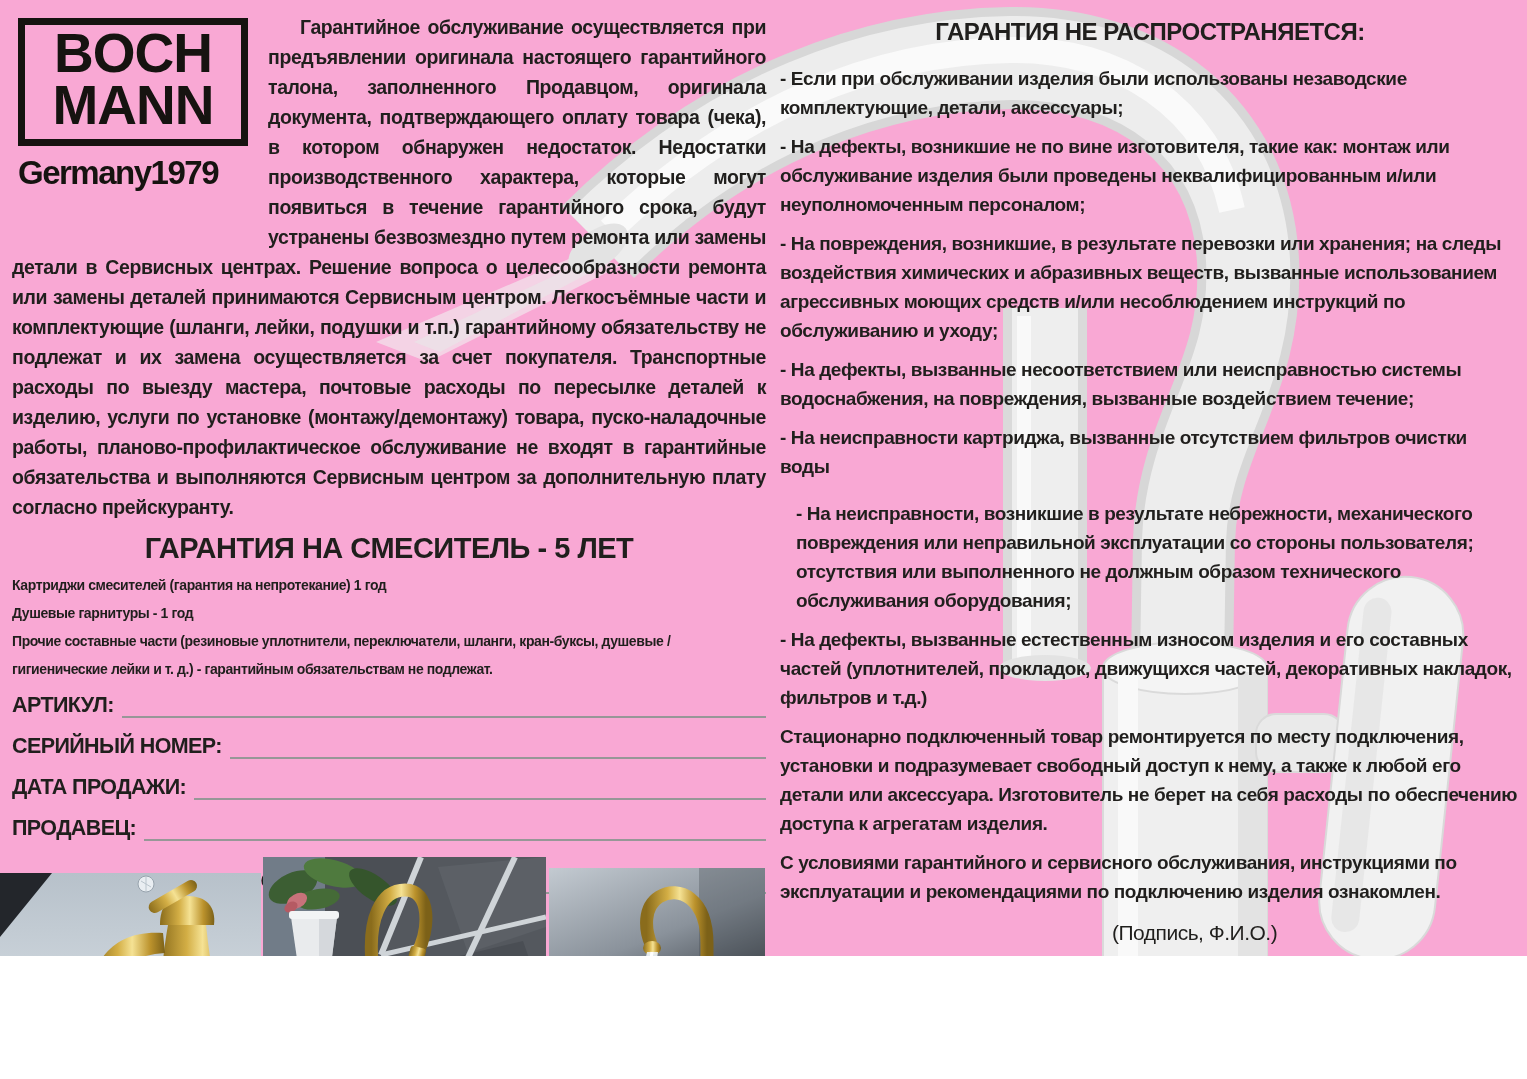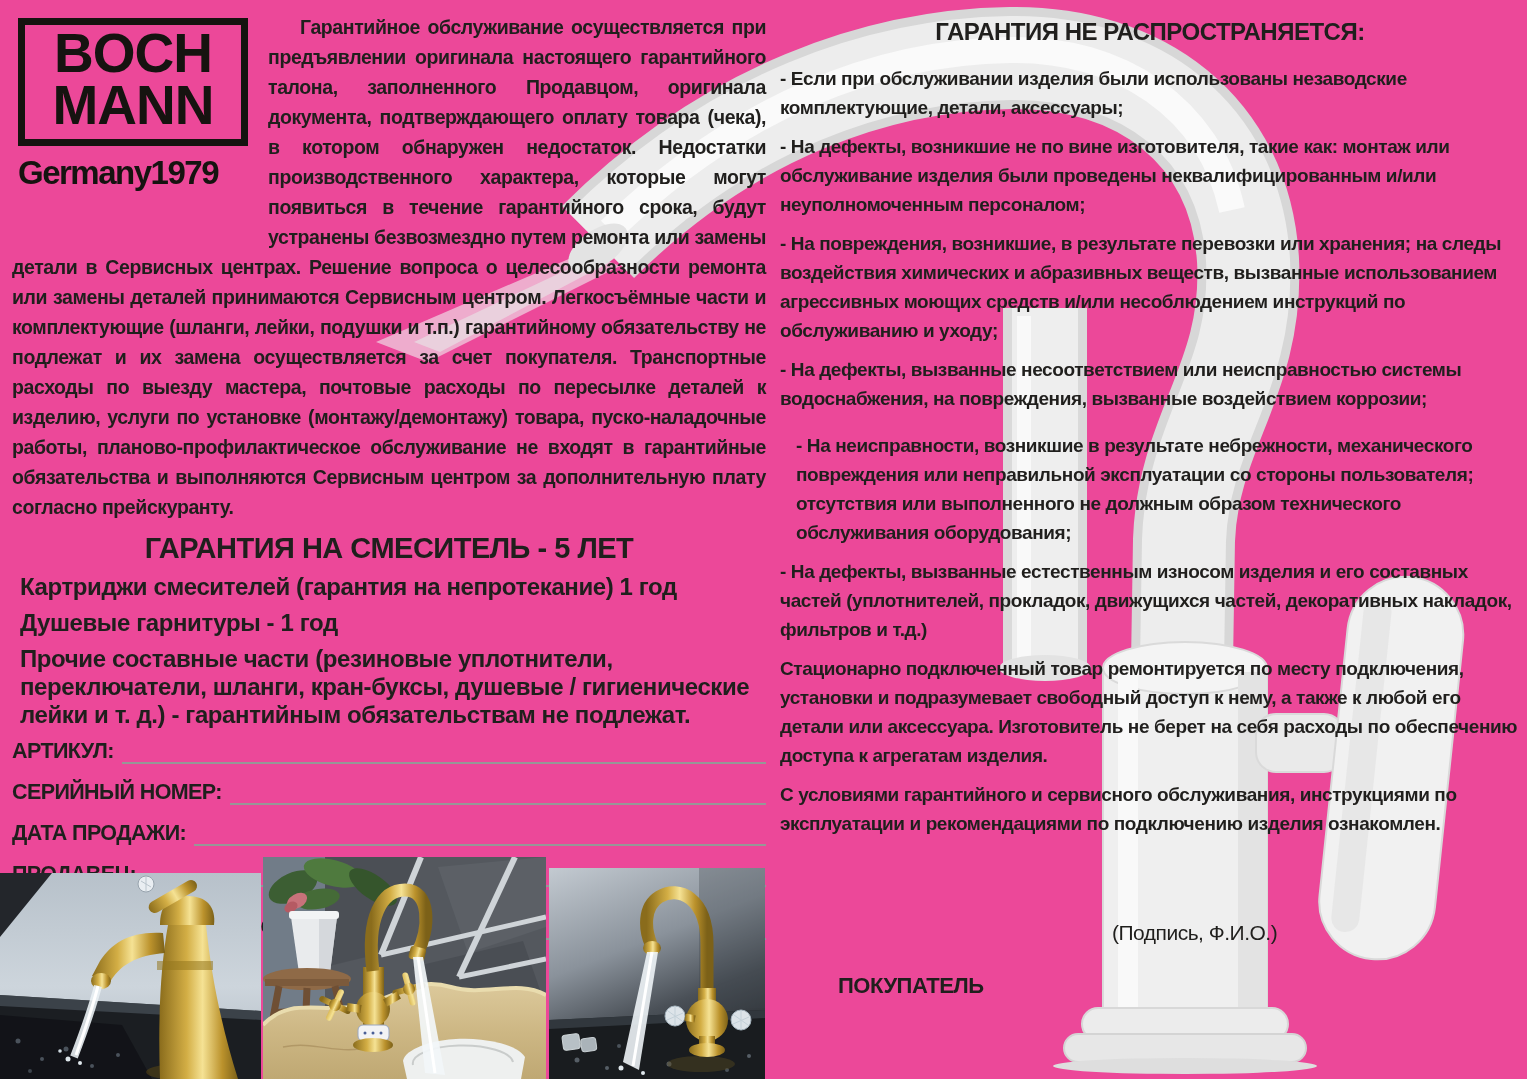--- a/index.html
+++ b/index.html
@@ -1,29 +1,29 @@
 <!DOCTYPE html>
 <html lang="ru"><head>
 <meta charset="utf-8">
 <style>
   html,body{margin:0;padding:0;background:#ffffff;}
   .page{
-    position:relative;width:1527px;height:1079px;background:#ec4899;overflow:hidden;
+    position:relative;width:1527px;height:956px;background:#f9a8d4;overflow:hidden;
     font-family:"Liberation Sans","DejaVu Sans",sans-serif;color:#201f1d;
   }
   .wm{position:absolute;left:0;top:0;z-index:0;}
   
   .left-col{position:absolute;left:12px;top:12px;width:754px;z-index:1;}
   .logo-wrap{float:left;width:230px;min-height:216px;margin:6px 20px 4px 6px;}
   .logo-box{border:7px solid #161310;padding:2px 2px 8px;text-align:center;color:#161310;}
   .logo-line{font-weight:bold;font-size:55px;line-height:52px;letter-spacing:-1px;font-stretch:condensed;}
   .logo-tag{font-weight:bold;font-size:33px;letter-spacing:-1.5px;margin-top:8px;color:#161310;font-stretch:condensed;}
   .intro{margin:0;text-align:justify;text-indent:32px;font-weight:bold;font-size:19.5px;line-height:30px;letter-spacing:-0.4px;font-stretch:condensed;}
   .w-head{margin:10px 0 6px;text-align:center;font-size:29px;font-weight:bold;letter-spacing:-0.5px;font-stretch:condensed;}
-  .w-items p{margin:8px;font-weight:bold;font-size:24px;line-height:28px;letter-spacing:-0.4px;font-stretch:condensed;}
+  .w-items p{margin:0;font-weight:bold;font-size:14px;line-height:28px;letter-spacing:-0.4px;font-stretch:condensed;}
   .fields{margin-top:10px;}
   .field{display:flex;align-items:flex-end;margin-top:16px;}
   .field-first{margin-top:0;}
   .field-last{margin-top:28px;}
   .flabel{font-weight:bold;font-size:21.5px;letter-spacing:-0.6px;white-space:nowrap;font-stretch:condensed;}
   .fline{flex:1;margin-left:8px;border-bottom:2px solid #979797;height:22px;}
   
   .right-col{position:absolute;left:780px;top:10px;width:740px;z-index:1;}
   .r-head{margin:8px 0 18px;text-align:center;font-size:24px;font-weight:bold;letter-spacing:-0.5px;font-stretch:condensed;}
   .rp{margin:0 0 10px;font-weight:bold;font-size:19px;line-height:29px;letter-spacing:-0.4px;font-stretch:condensed;}
@@ -111,21 +111,22 @@
         <span class="fline"></span>
       </div>
     </div>
   </div>
 
   <div class="right-col">
     <h2 class="r-head">ГАРАНТИЯ НЕ РАСПРОСТРАНЯЕТСЯ:</h2>
     <p class="rp">- Если при обслуживании изделия были использованы незаводские комплектующие, детали, аксессуары;</p>
     <p class="rp">- На дефекты, возникшие не по вине изготовителя, такие как: монтаж или обслуживание изделия были проведены неквалифицированным и/или неуполномоченным персоналом;</p>
     <p class="rp">- На повреждения, возникшие, в результате перевозки или хранения; на следы воздействия химических и абразивных веществ, вызванные использованием агрессивных моющих средств и/или несоблюдением инструкций по обслуживанию и уходу;</p>
-    <p class="rp">- На дефекты, вызванные несоответствием или неисправностью системы водоснабжения, на повреждения, вызванные воздействием коррозии;</p>
+    <p class="rp">- На дефекты, вызванные несоответствием или неисправностью системы водоснабжения, на повреждения, вызванные воздействием течение;</p>
+    <p class="rp">- На неисправности картриджа, вызванные отсутствием фильтров очистки воды</p>
     <p class="rp gap">- На неисправности, возникшие в результате небрежности, механического повреждения или неправильной эксплуатации со стороны пользователя; отсутствия или выполненного не должным образом технического обслуживания оборудования;</p>
     <p class="rp">- На дефекты, вызванные естественным износом изделия и его составных частей (уплотнителей, прокладок, движущихся частей, декоративных накладок, фильтров и т.д.)</p>
     <p class="rp">Стационарно подключенный товар ремонтируется по месту подключения, установки и подразумевает свободный доступ к нему, а также к любой его детали или аксессуара. Изготовитель не берет на себя расходы по обеспечению доступа к агрегатам изделия.</p>
     <p class="rp">С условиями гарантийного и сервисного обслуживания, инструкциями по эксплуатации и рекомендациями по подключению изделия ознакомлен.</p>
   </div>
 
   <div class="buyer">ПОКУПАТЕЛЬ</div>
   <div class="sig">(Подпись, Ф.И.О.)</div>
 
   <svg id="photo1" class="photo" width="261" height="206" viewBox="0 0 261 206" aria-hidden="true">

